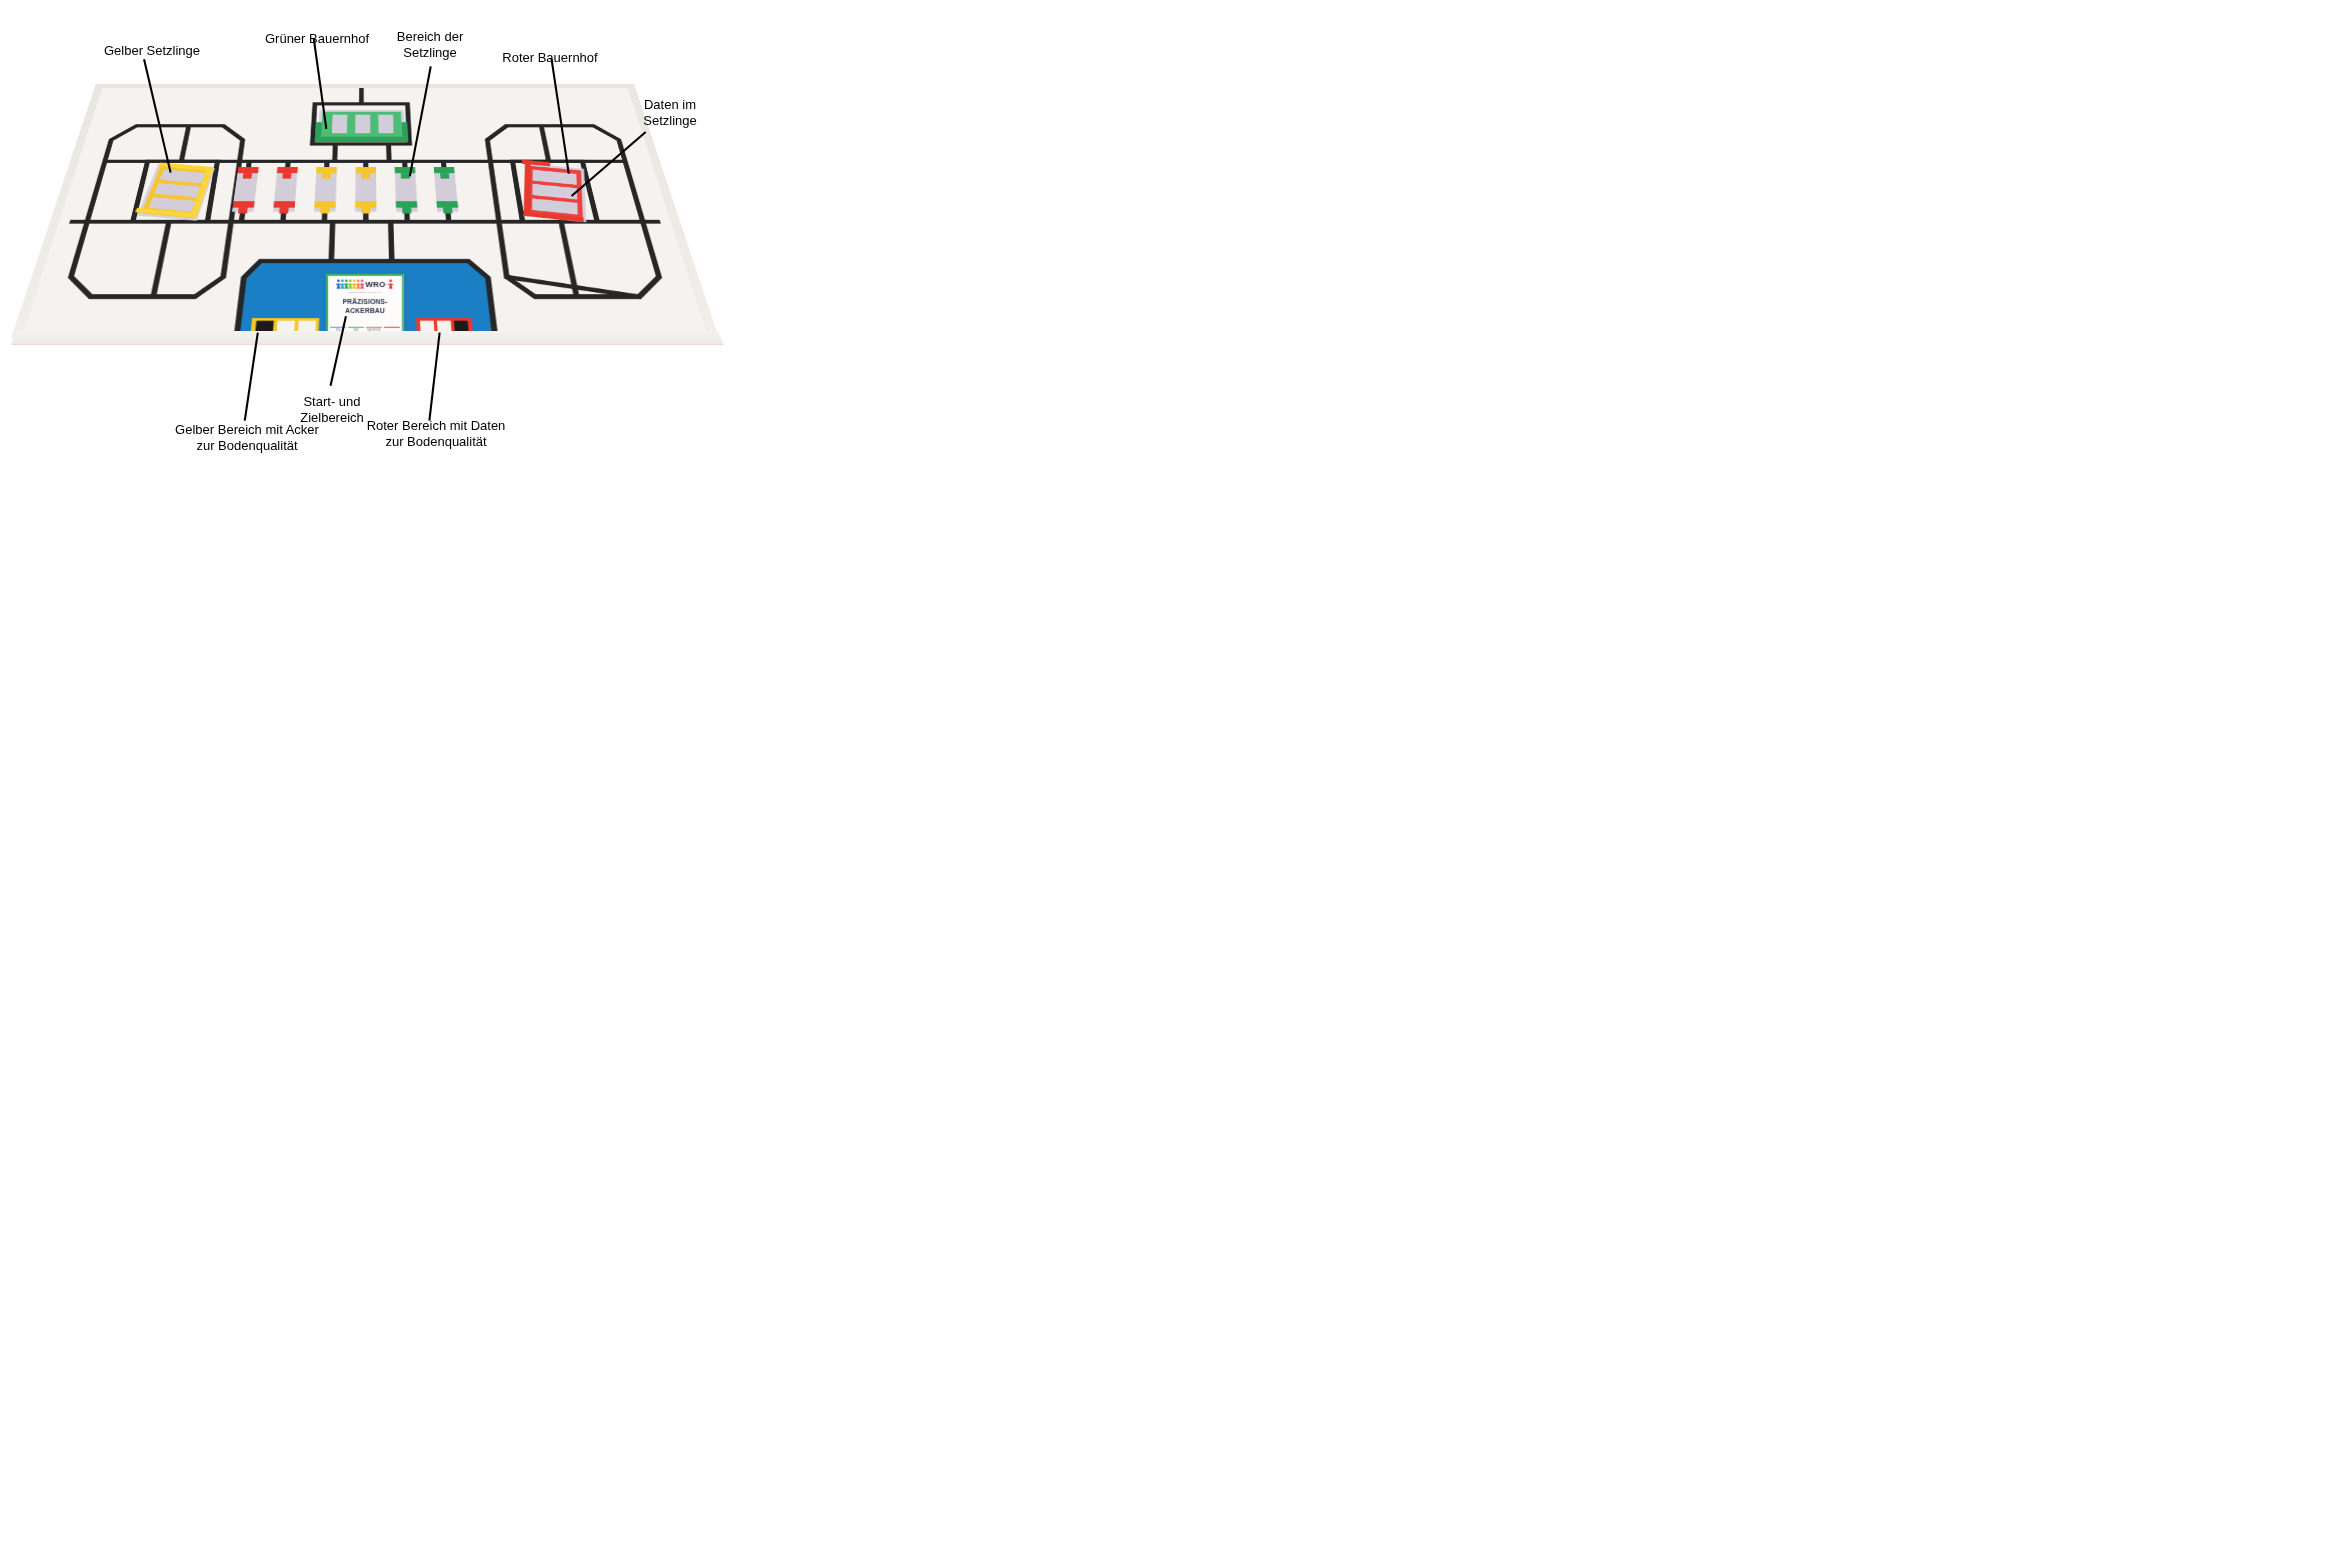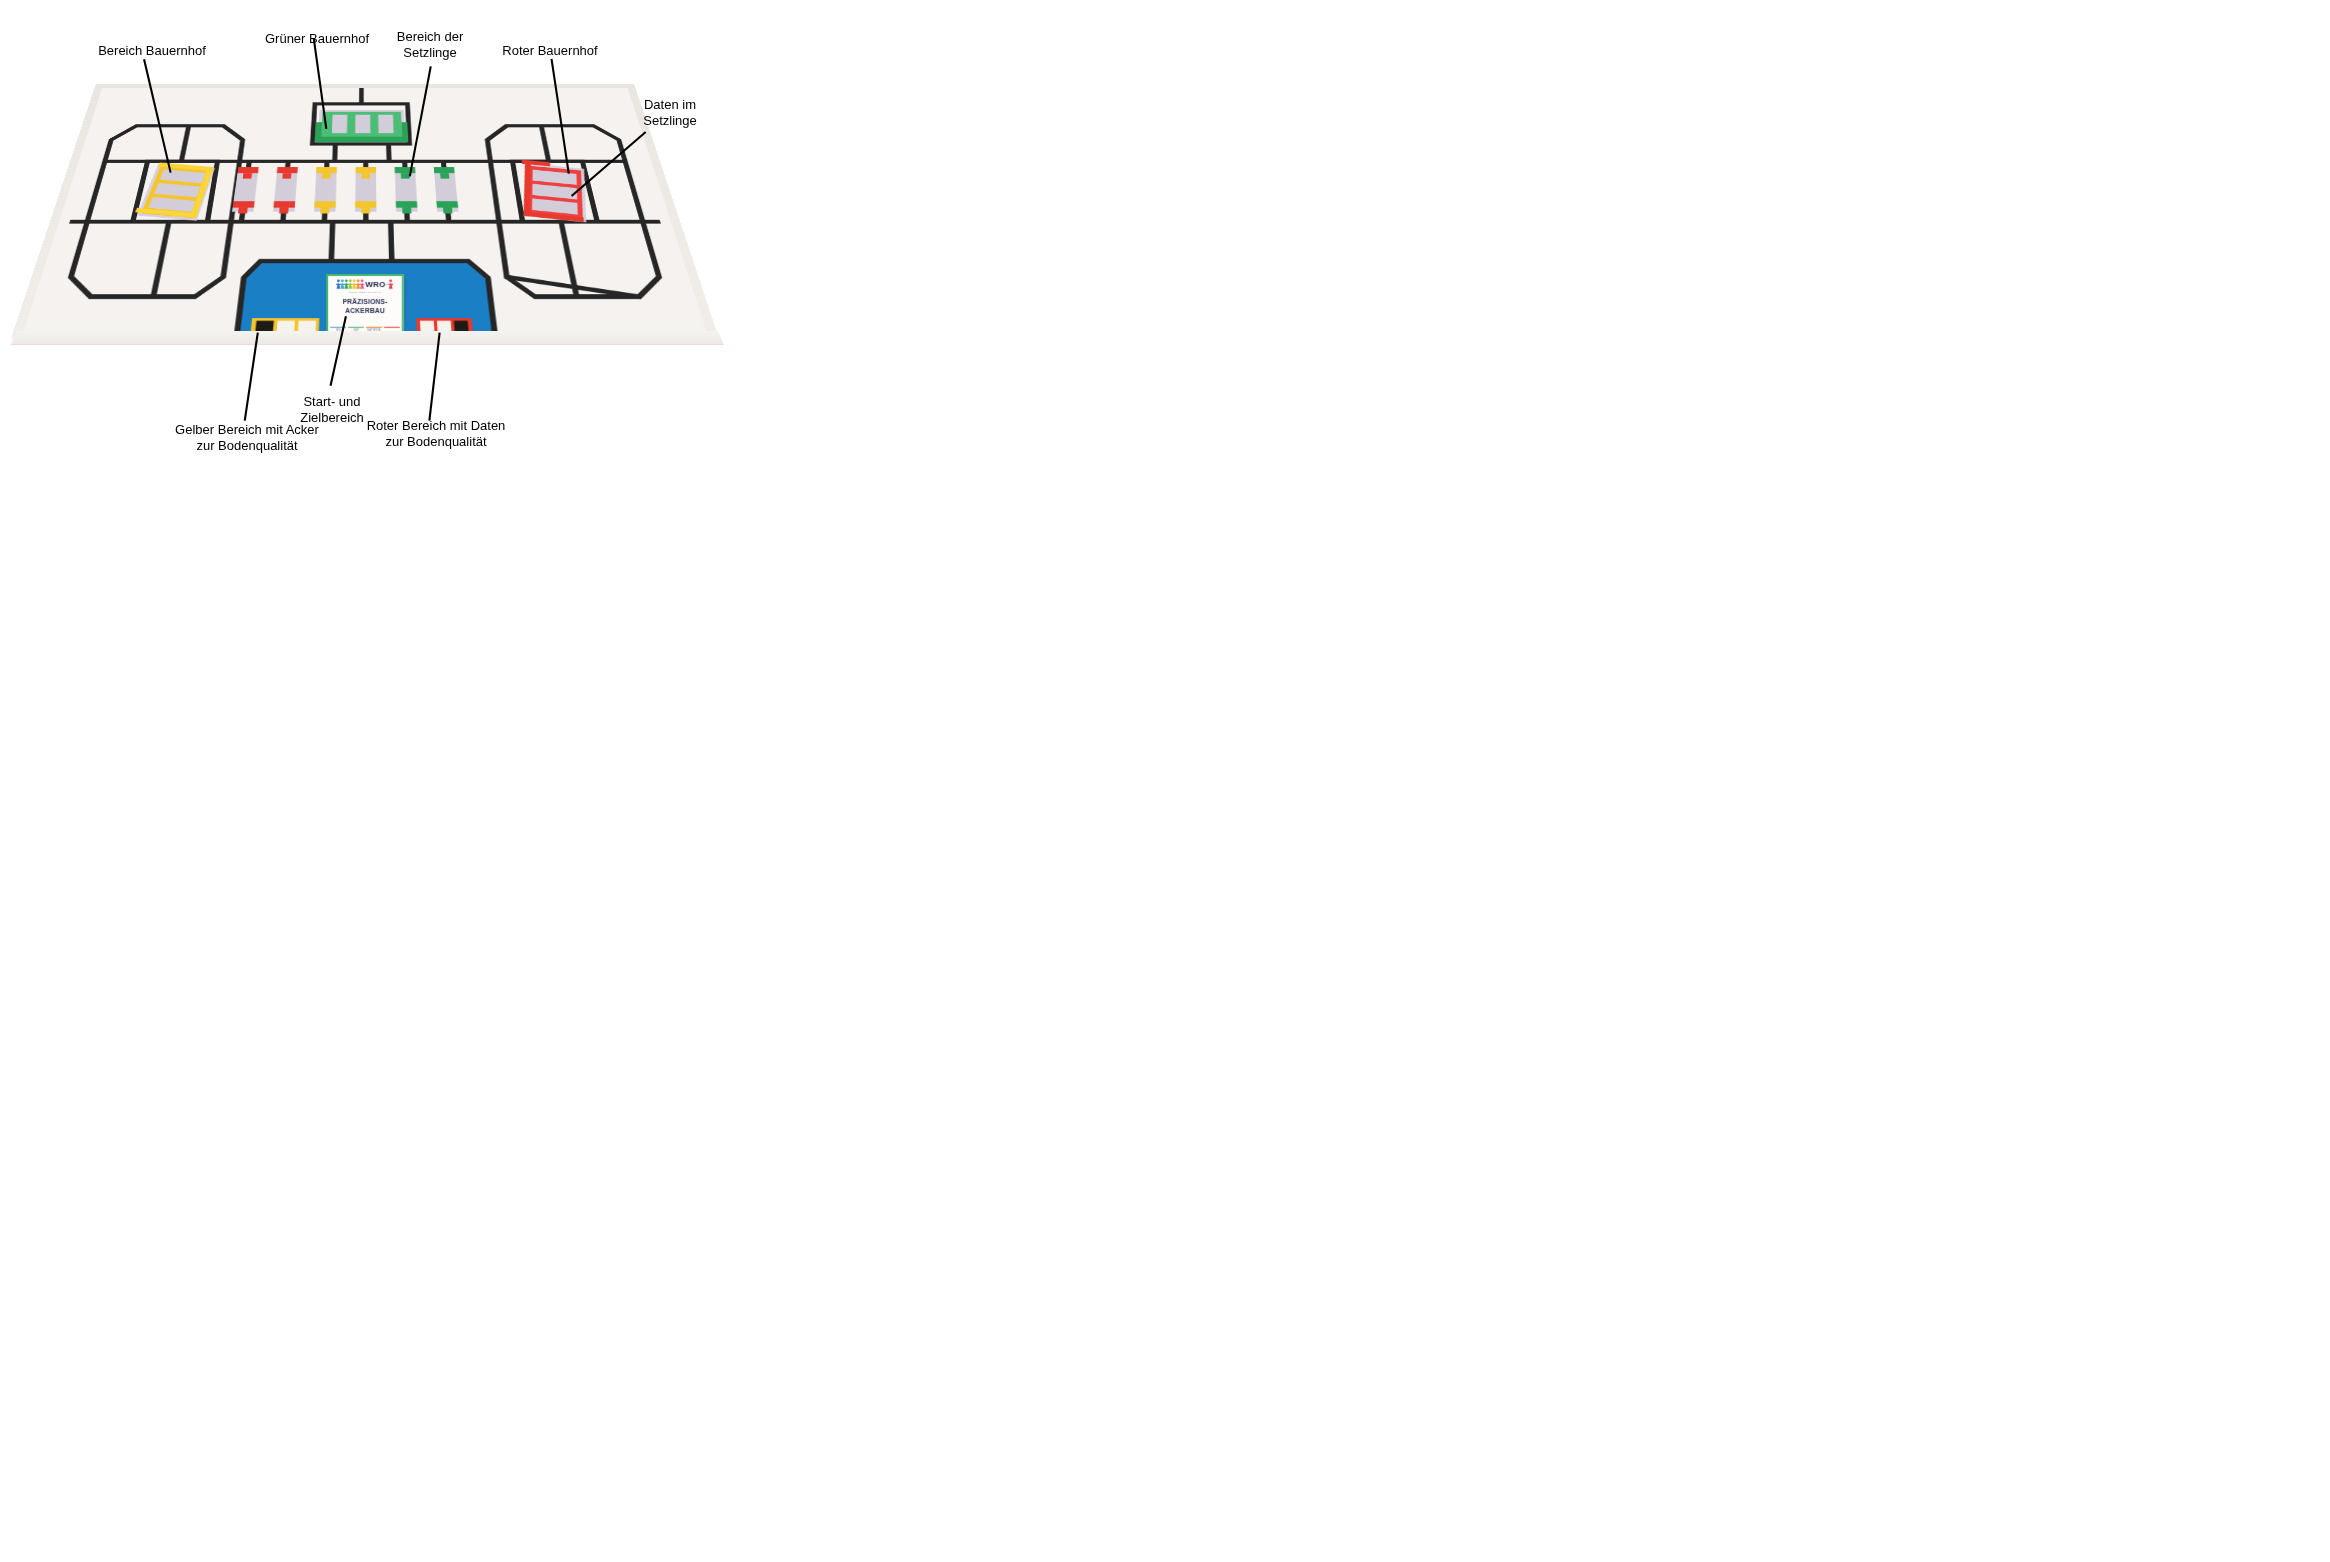--- a/index.html
+++ b/index.html
@@ -268,27 +268,27 @@
     <line x1="673" y1="82" x2="700" y2="276"></line>
     <line x1="924" y1="142" x2="879" y2="378"></line>
     <line x1="1183" y1="126" x2="1220" y2="372"></line>
     <line x1="1385" y1="283" x2="1226" y2="420"></line>
     <line x1="742" y1="678" x2="709" y2="827"></line>
     <line x1="553" y1="713" x2="525" y2="902"></line>
     <line x1="943" y1="713" x2="921" y2="902"></line>
   </g>
 </svg>
 
-<div class="lbl" style="left:152px; top:43px"><span>Bereich Bauernhof</span></div>
+<div class="lbl" style="left:152px; top:43px"><span>Gelber Setzlinge</span></div>
 <div class="lbl" style="left:317px; top:31px"><span>Grüner Bauernhof</span></div>
 <div class="lbl" style="left:430px; top:29px">
   <div>Bereich der</div>
   <div>Setzlinge</div>
 </div>
-<div class="lbl" style="left:550px; top:43px"><span>Roter Bauernhof</span></div>
+<div class="lbl" style="left:550px; top:50px"><span>Roter Bauernhof</span></div>
 <div class="lbl" style="left:670px; top:97px">
   <div>Daten im</div>
   <div>Setzlinge</div>
 </div>
 <div class="lbl" style="left:332px; top:394px">
   <div>Start- und</div>
   <div>Zielbereich</div>
 </div>
 <div class="lbl" style="left:247px; top:422px">
   <div>Gelber Bereich mit Acker</div>

